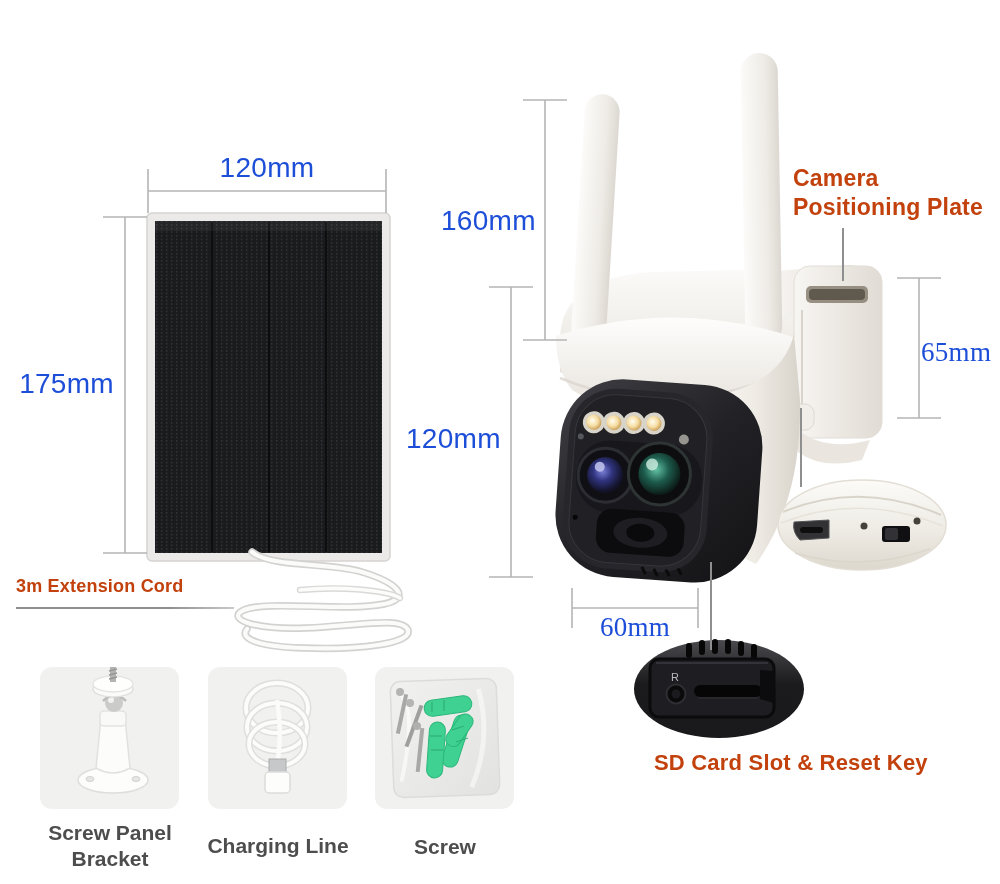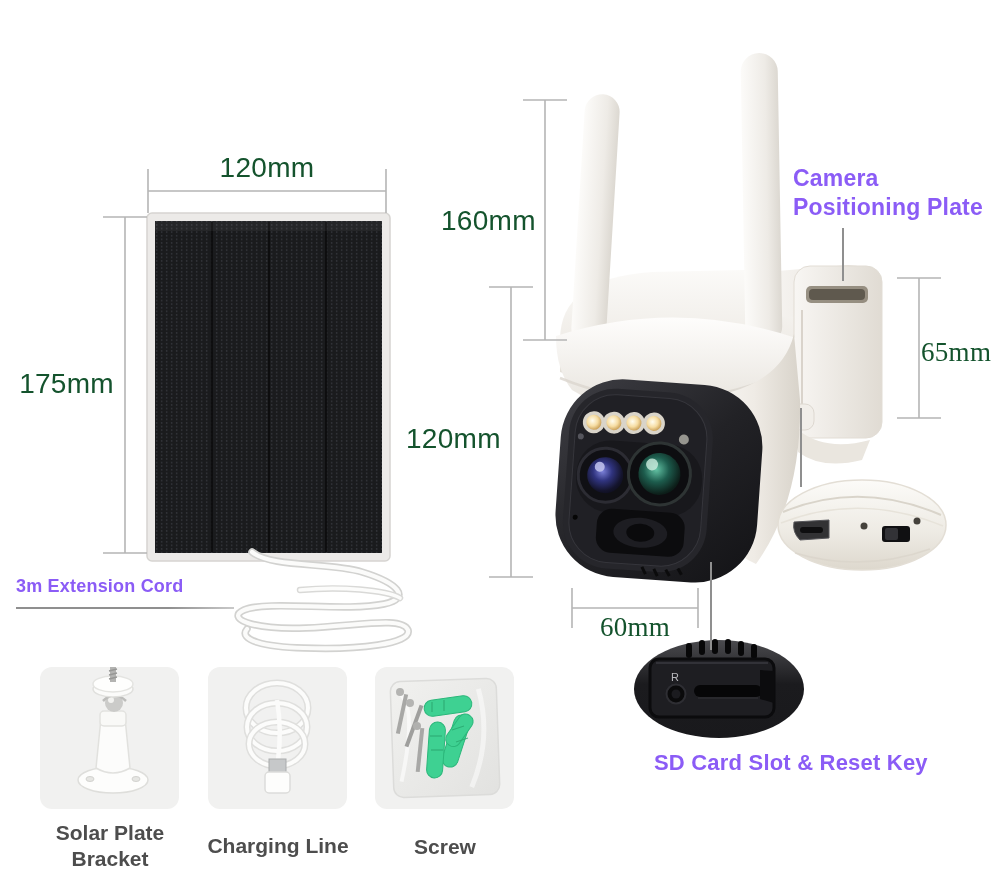--- a/index.html
+++ b/index.html
@@ -2,23 +2,23 @@
 <html><head>
 <meta charset="utf-8">
 <style>
   html,body{margin:0;padding:0;background:#ffffff;}
   .stage{
     position:relative;width:1000px;height:884px;background:#ffffff;overflow:hidden;
     font-family:"Liberation Sans","DejaVu Sans",sans-serif;
   }
   .art{position:absolute;left:0;top:0;}
   .lbl{position:absolute;white-space:pre-line;}
-  .dim{font-size:28px;color:#14532d;letter-spacing:.3px;}
+  .dim{font-size:28px;color:#1d4ed8;letter-spacing:.3px;}
   .dim.sm{font-size:27px;font-family:Liberation Serif, serif;}
-  .callout{font-size:22px;font-weight:700;color:#8b5cf6;letter-spacing:.2px;}
+  .callout{font-size:22px;font-weight:700;color:#c2410c;letter-spacing:.2px;}
   .callout.big{font-size:18px;}
   .callout.plate{font-size:23px;line-height:1.24;width:205px;}
   .underline{position:absolute;height:2px;background:linear-gradient(to right,#8f8f8f 70%,#c9c9c9);}
   .acc-label{font-size:21px;font-weight:600;color:#4d4d4d;text-align:center;line-height:1.22;}
   .ta-c{text-align:center;}
   .ta-r{text-align:right;}
 </style>
 </head>
 <body>
 
@@ -337,17 +337,17 @@
   <div class="lbl dim" style="left:406px;top:423px;">120mm</div>
   <div class="lbl dim sm" style="left:921px;top:337px;">65mm</div>
   <div class="lbl dim sm ta-c" style="left:572px;top:612px;width:126px;">60mm</div>
 
   <div class="lbl callout big" style="left:16px;top:576px;">3m Extension Cord</div>
   <div class="underline" style="left:16px;top:607px;width:218px;"></div>
 
   <div class="lbl callout plate" style="left:793px;top:164px;">Camera Positioning Plate</div>
   <div class="lbl callout" style="left:630px;top:750px;margin-left:24px;">SD Card Slot &amp; Reset Key</div>
 
-  <div class="lbl acc-label" style="left:38px;top:820px;width:144px;">Solar Plate Bracket</div>
+  <div class="lbl acc-label" style="left:38px;top:820px;width:144px;">Screw Panel Bracket</div>
   <div class="lbl acc-label" style="left:200px;top:833px;width:156px;">Charging Line</div>
   <div class="lbl acc-label" style="left:375px;top:834px;width:140px;">Screw</div>
 
 </div>
 
 </body></html>

